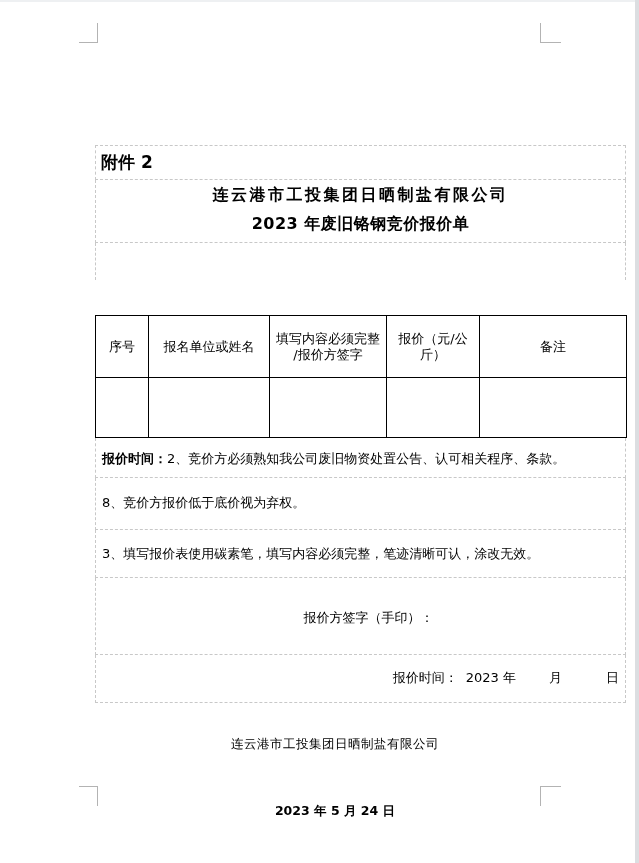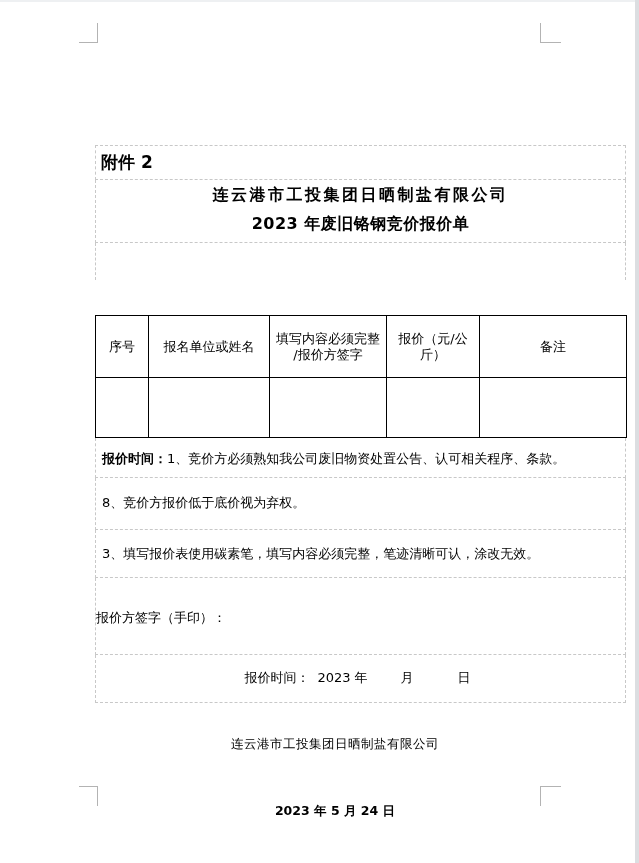--- a/index.html
+++ b/index.html
@@ -46,22 +46,22 @@
     border: 1px solid #000; text-align: center; vertical-align: middle;
     font-size: 13px; line-height: 16px; padding: 0; overflow: hidden;
   }
   tr.hdr td { height: 61px; }
   tr.body-row td { height: 59px; }
 
   .blk-note1 { height: 40px; padding: 12px 0 0 6px; }
   .blk-note2 { height: 52px; padding: 16px 0 0 6px; }
   .blk-note3 { height: 48px; padding: 15px 0 0 6px; }
   .note-label { font-weight: bold; }
-  .blk-sig  { height: 77px; padding-top: 31px; text-align: left; }
-  .blk-time { height: 48px; padding: 14px 6px 0 0; text-align: center; }
+  .blk-sig  { height: 77px; padding-top: 31px; text-align: center; padding-left: 16px; }
+  .blk-time { height: 48px; padding: 14px 6px 0 0; text-align: right; }
   .blk-time .yr { margin-left: 8px; }
   .blk-time .mo { margin-left: 33px; }
   .blk-time .dy { margin-left: 44px; }
 
   .footer-line { position: absolute; left: 30px; width: 610px; text-align: center;
                  font-size: 12.5px; letter-spacing: 0.5px; }
   .footer-company { top: 736px; }
   .footer-date { top: 803px; letter-spacing: 0; font-weight: bold; }
 </style>
 </head>
@@ -109,21 +109,21 @@
       <td></td>
       <td></td>
       <td></td>
       <td></td>
       <td></td>
     </tr>
   </tbody>
     </table>
 
   <div class="blk blk-note1">
-    <span class="note-label">报价时间：</span><span>1、竞价方必须熟知我公司废旧物资处置公告、认可相关程序、条款。</span>
+    <span class="note-label">报价时间：</span><span>2、竞价方必须熟知我公司废旧物资处置公告、认可相关程序、条款。</span>
   </div>
 
   <div class="blk blk-note2">
     <span>8、竞价方报价低于底价视为弃权。</span>
   </div>
 
   <div class="blk blk-note3">
     <span>3、填写报价表使用碳素笔，填写内容必须完整，笔迹清晰可认，涂改无效。</span>
   </div>
 

